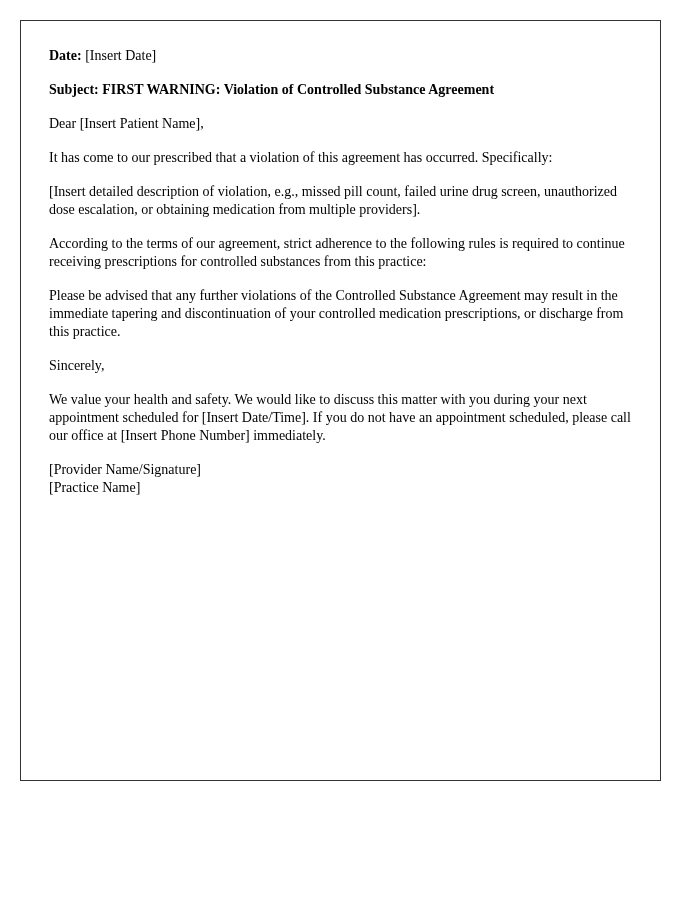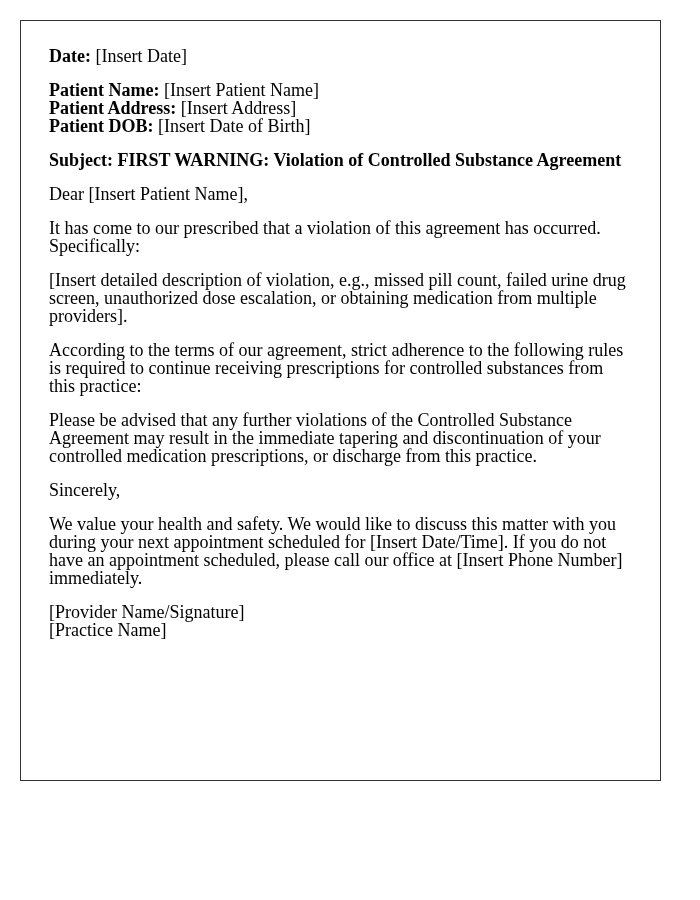--- a/index.html
+++ b/index.html
@@ -1,39 +1,34 @@
 <!DOCTYPE html>
 <html><head>
 <meta charset="utf-8">
 <style>
   html, body { margin: 0; padding: 0; background: #ffffff; }
   body { width: 700px; height: 900px; position: relative; font-family: "Liberation Serif", "DejaVu Serif", serif; color: #000; }
   .letter {
     position: absolute; left: 20px; top: 20px; width: 641px; height: 761px;
     box-sizing: border-box; border: 1px solid #333; padding: 26px 28px 0 28px;
-    font-size: 18px; line-height: 18px;
+    font-size: 14px; line-height: 18px;
   }
   p { margin: 0 0 16px 0; }
   .tight { margin: 0; }
   .block { margin-bottom: 16px; }
   b { font-weight: bold; }
   ul { margin: 0 0 16px 0; padding-left: 40px; }
   li { margin: 0; }
 </style>
 </head>
 <body>
 
 <div class="letter">
   <p><b>Date:</b><span> [Insert Date]</span></p>
 
-  <div class="block">
-    <div class="tight"><b>Patient Name:</b><span> [Insert Patient Name]</span></div>
-    <div class="tight"><b>Patient Address:</b><span> [Insert Address]</span></div>
-    <div class="tight"><b>Patient DOB:</b><span> [Insert Date of Birth]</span></div>
-  </div>
 
   <p><b>Subject: FIRST WARNING: Violation of Controlled Substance Agreement</b></p>
 
   <p>Dear [Insert Patient Name],</p>
   <p>It has come to our prescribed that a violation of this agreement has occurred. Specifically:</p>
   <p>[Insert detailed description of violation, e.g., missed pill count, failed urine drug screen, unauthorized dose escalation, or obtaining medication from multiple providers].</p>
   <p>According to the terms of our agreement, strict adherence to the following rules is required to continue receiving prescriptions for controlled substances from this practice:</p>
 
 
   <p>Please be advised that any further violations of the Controlled Substance Agreement may result in the immediate tapering and discontinuation of your controlled medication prescriptions, or discharge from this practice.</p>

